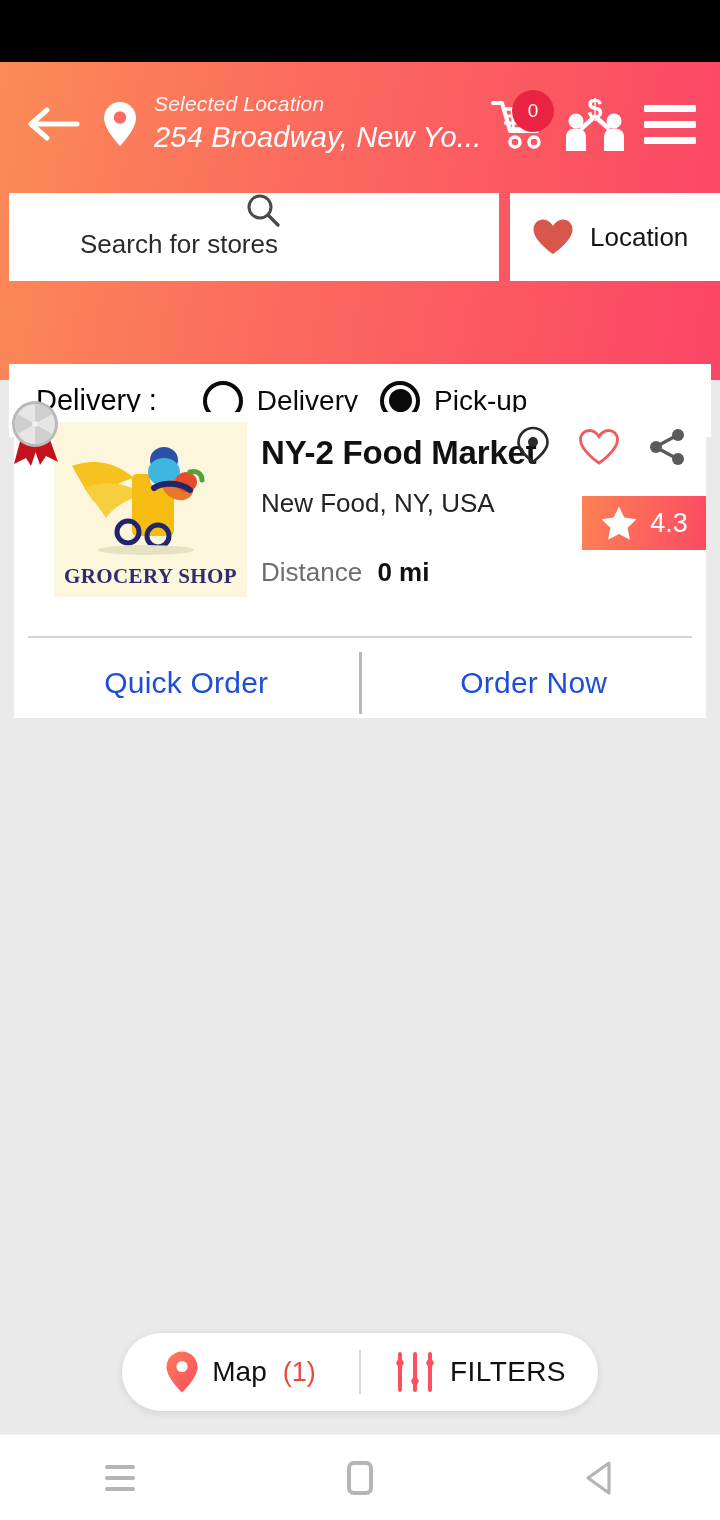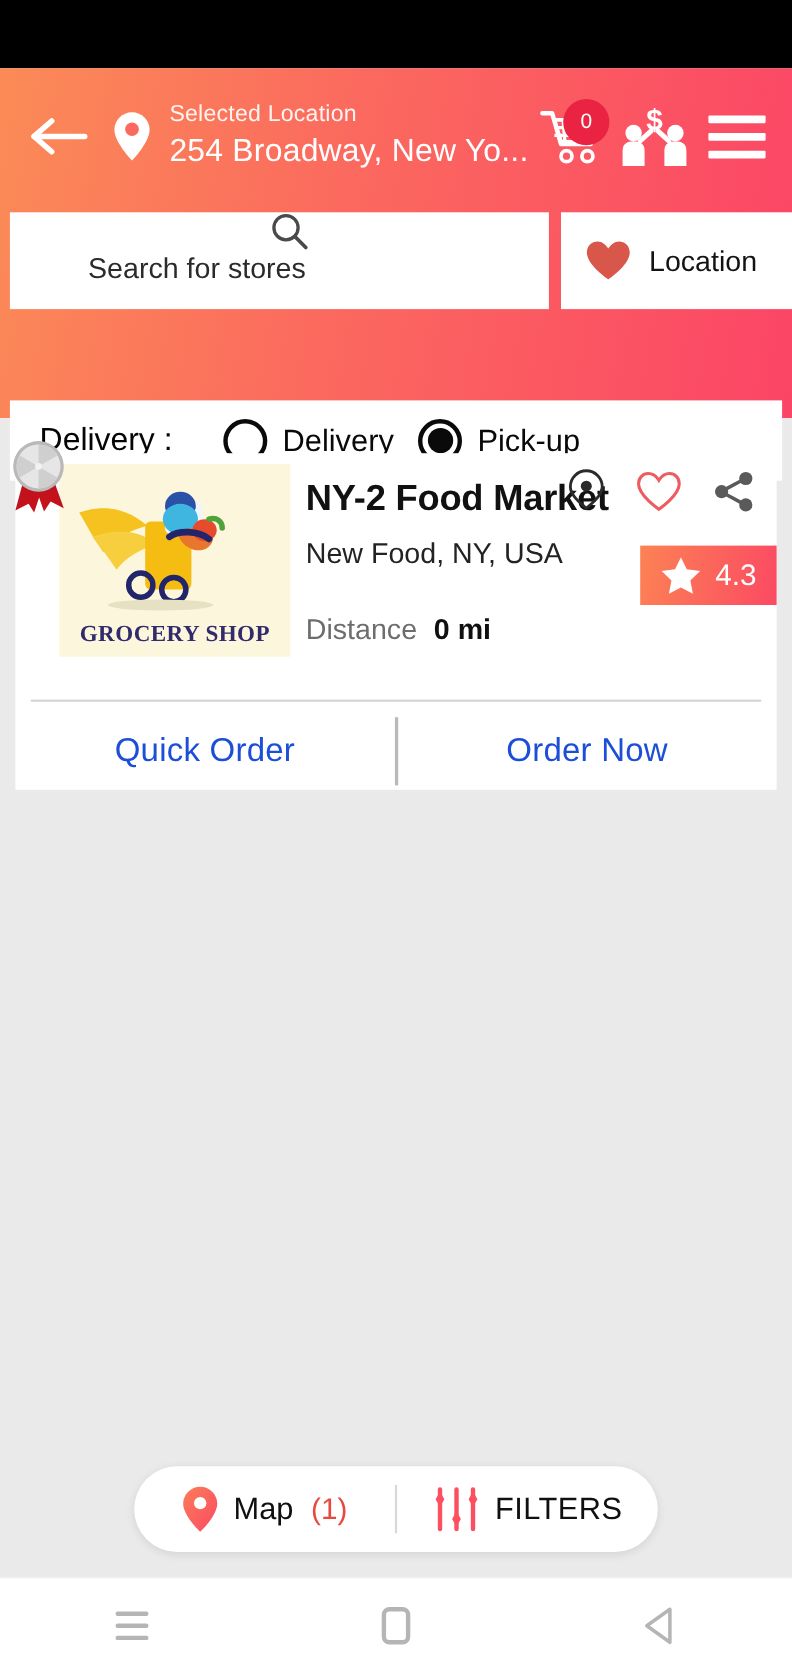--- a/index.html
+++ b/index.html
@@ -35,21 +35,21 @@
     display: flex; align-items: center;
   }
   .back-arrow {
     width: 76px; margin-left: 16px;
     display: flex; align-items: center; justify-content: center;
   }
   .pin-wrap {
     width: 56px;
     display: flex; align-items: center; justify-content: center;
   }
-  .loc-text { flex: 1; min-width: 0; padding-left: 6px; }
+  .loc-text { flex: 1; min-width: 0; padding-left: 6px; font-style: italic; }
   .loc-label {
     color: rgba(255,255,255,0.92);
     font-size: 21px; line-height: 26px;
     font-weight: 400; letter-spacing: .2px;
   }
   .loc-value {
     color: #ffffff;
     font-size: 29px; line-height: 40px;
     font-weight: 400; letter-spacing: .2px;
     white-space: nowrap; overflow: hidden;
@@ -130,21 +130,21 @@
   .radio-label { font-size: 28px; color: #090909; margin-left: 14px; }
 
   
   .store-card {
     position: absolute; top: 412px; left: 14px;
     width: 692px; height: 306px;
     background: #ffffff;
   }
   .card-main { display: flex; height: 210px; }
   .logo-box {
-    width: 210px; height: 175px; margin-left: 40px; margin-top: 10px;
+    width: 193px; height: 175px; margin-left: 40px; margin-top: 10px;
     background: #fcf6dd;
     position: relative; overflow: hidden;
     flex: none;
   }
   .logo-text {
     position: absolute; bottom: 8px; left: 0; width: 100%;
     text-align: center;
     font-family: "Liberation Serif", serif;
     font-size: 21px; font-weight: 700;
     color: #312a6b; letter-spacing: .4px;

